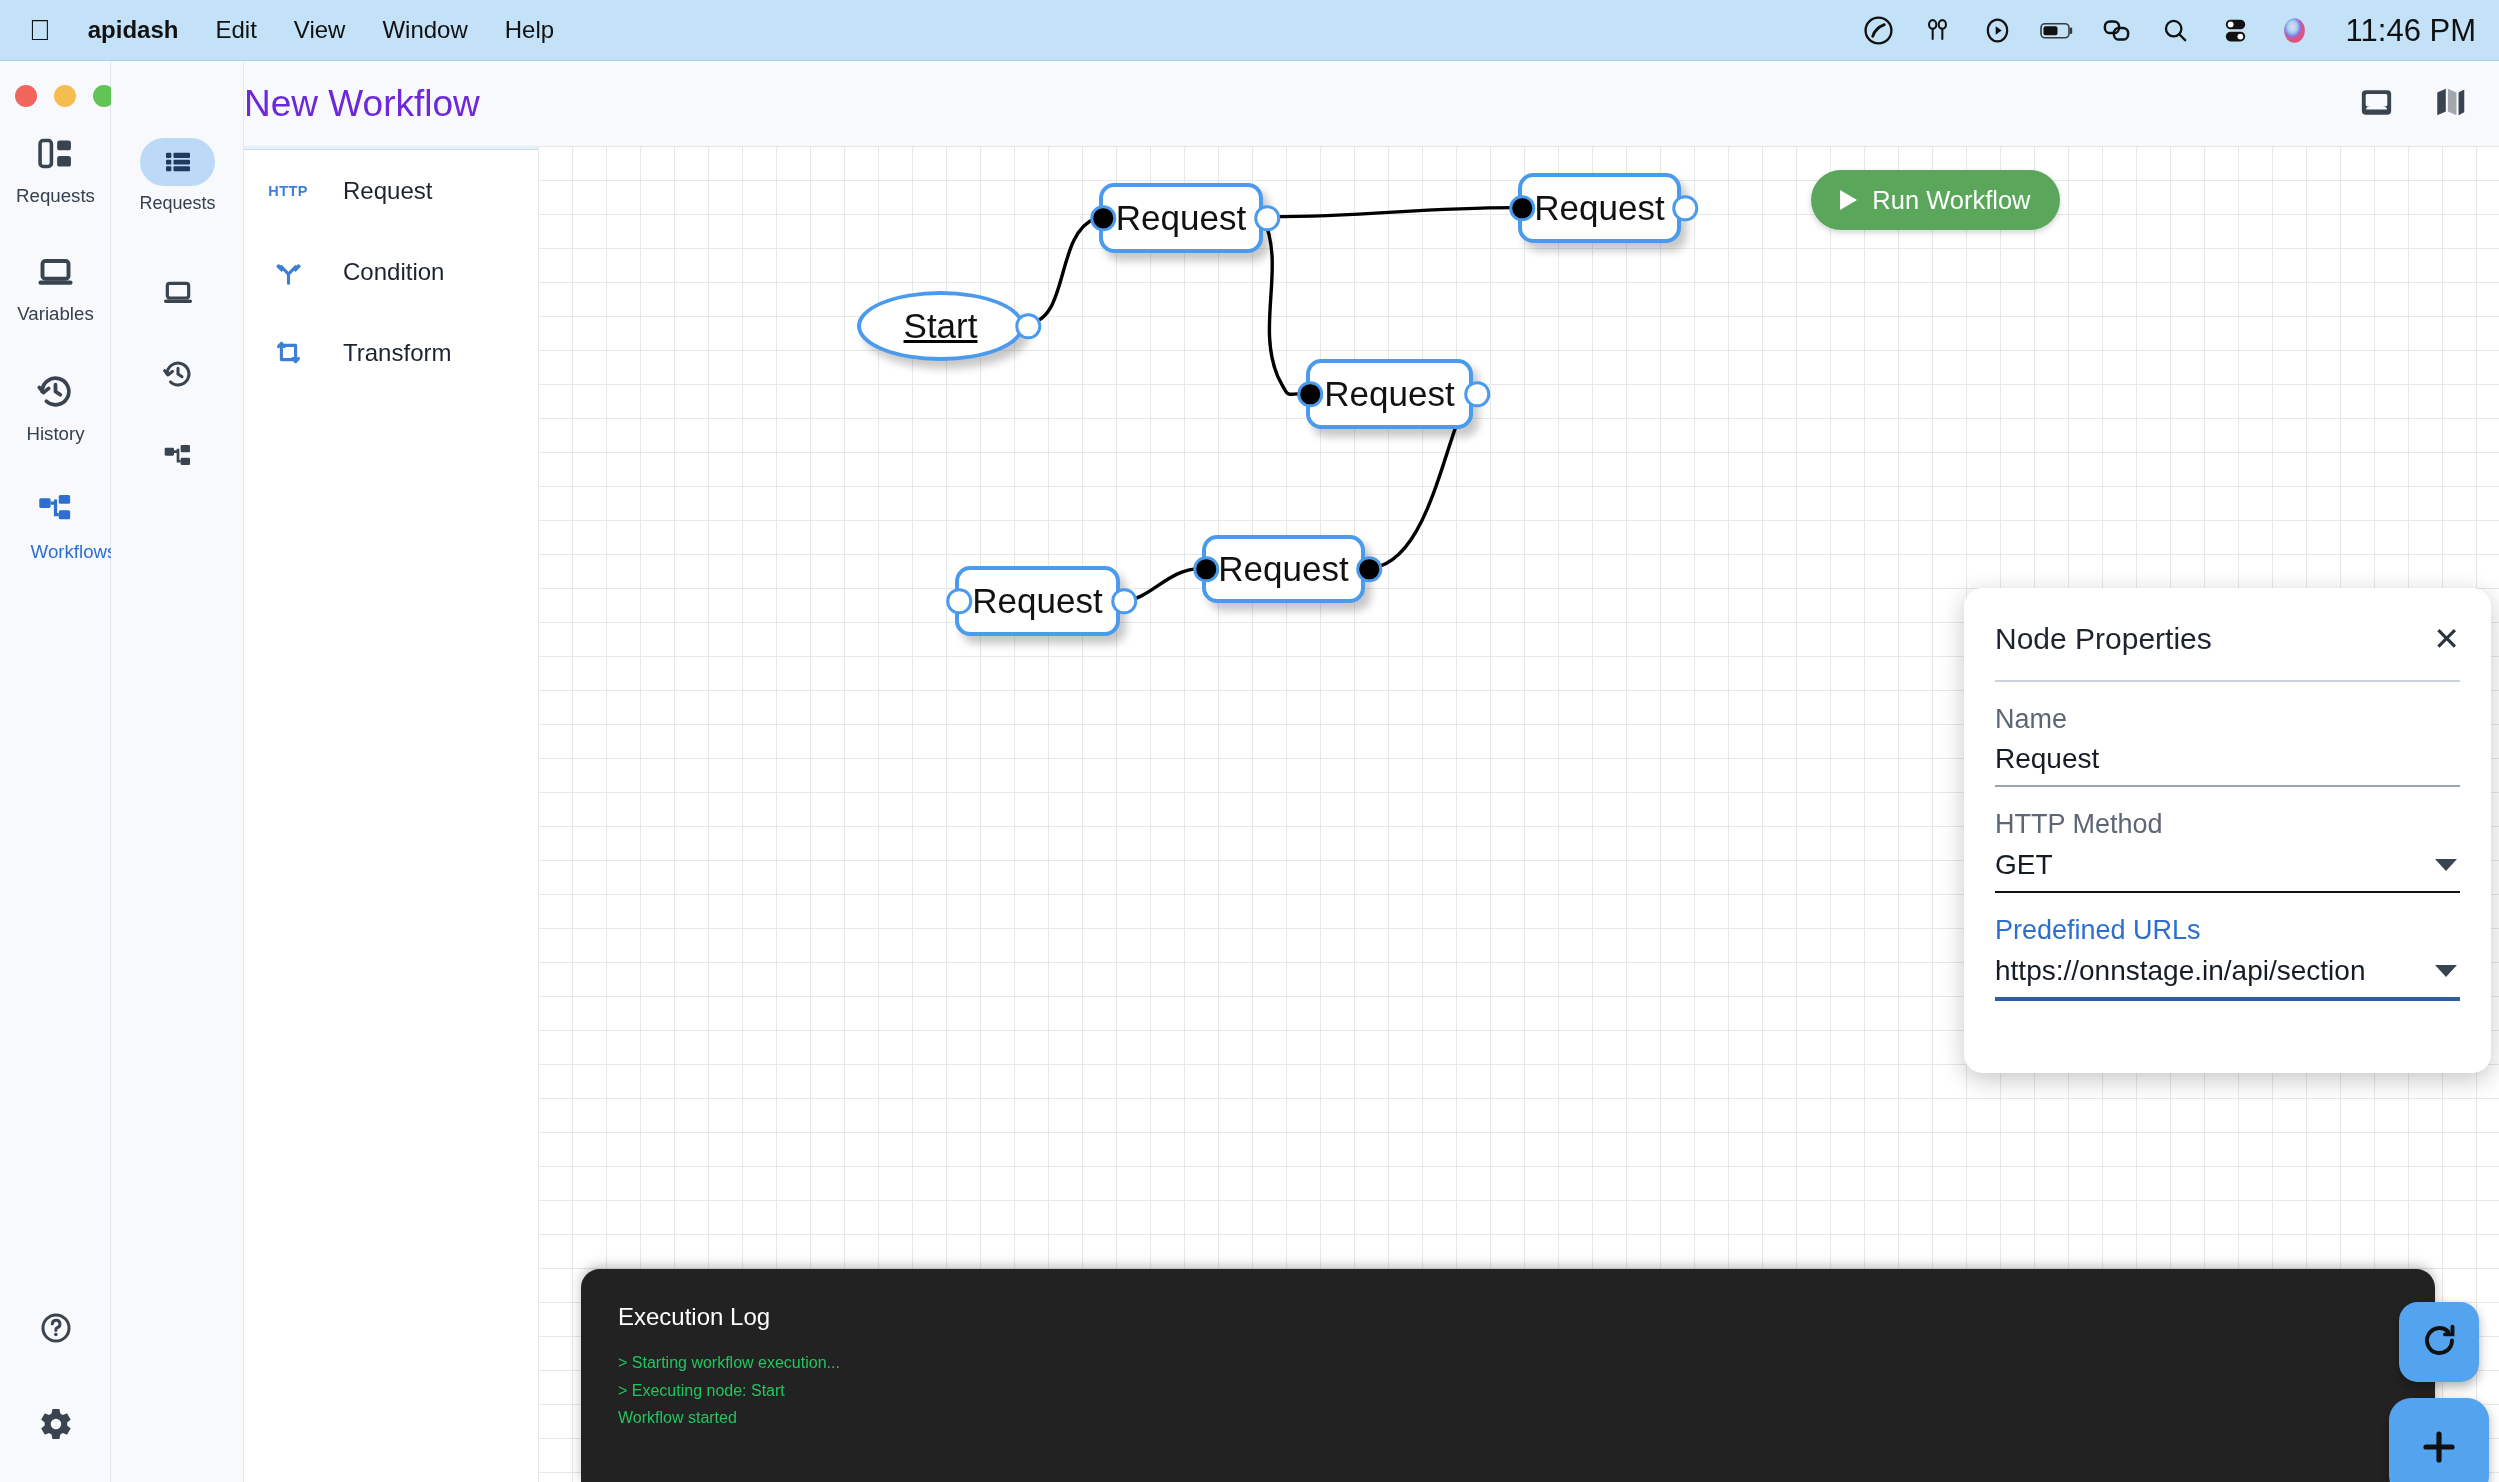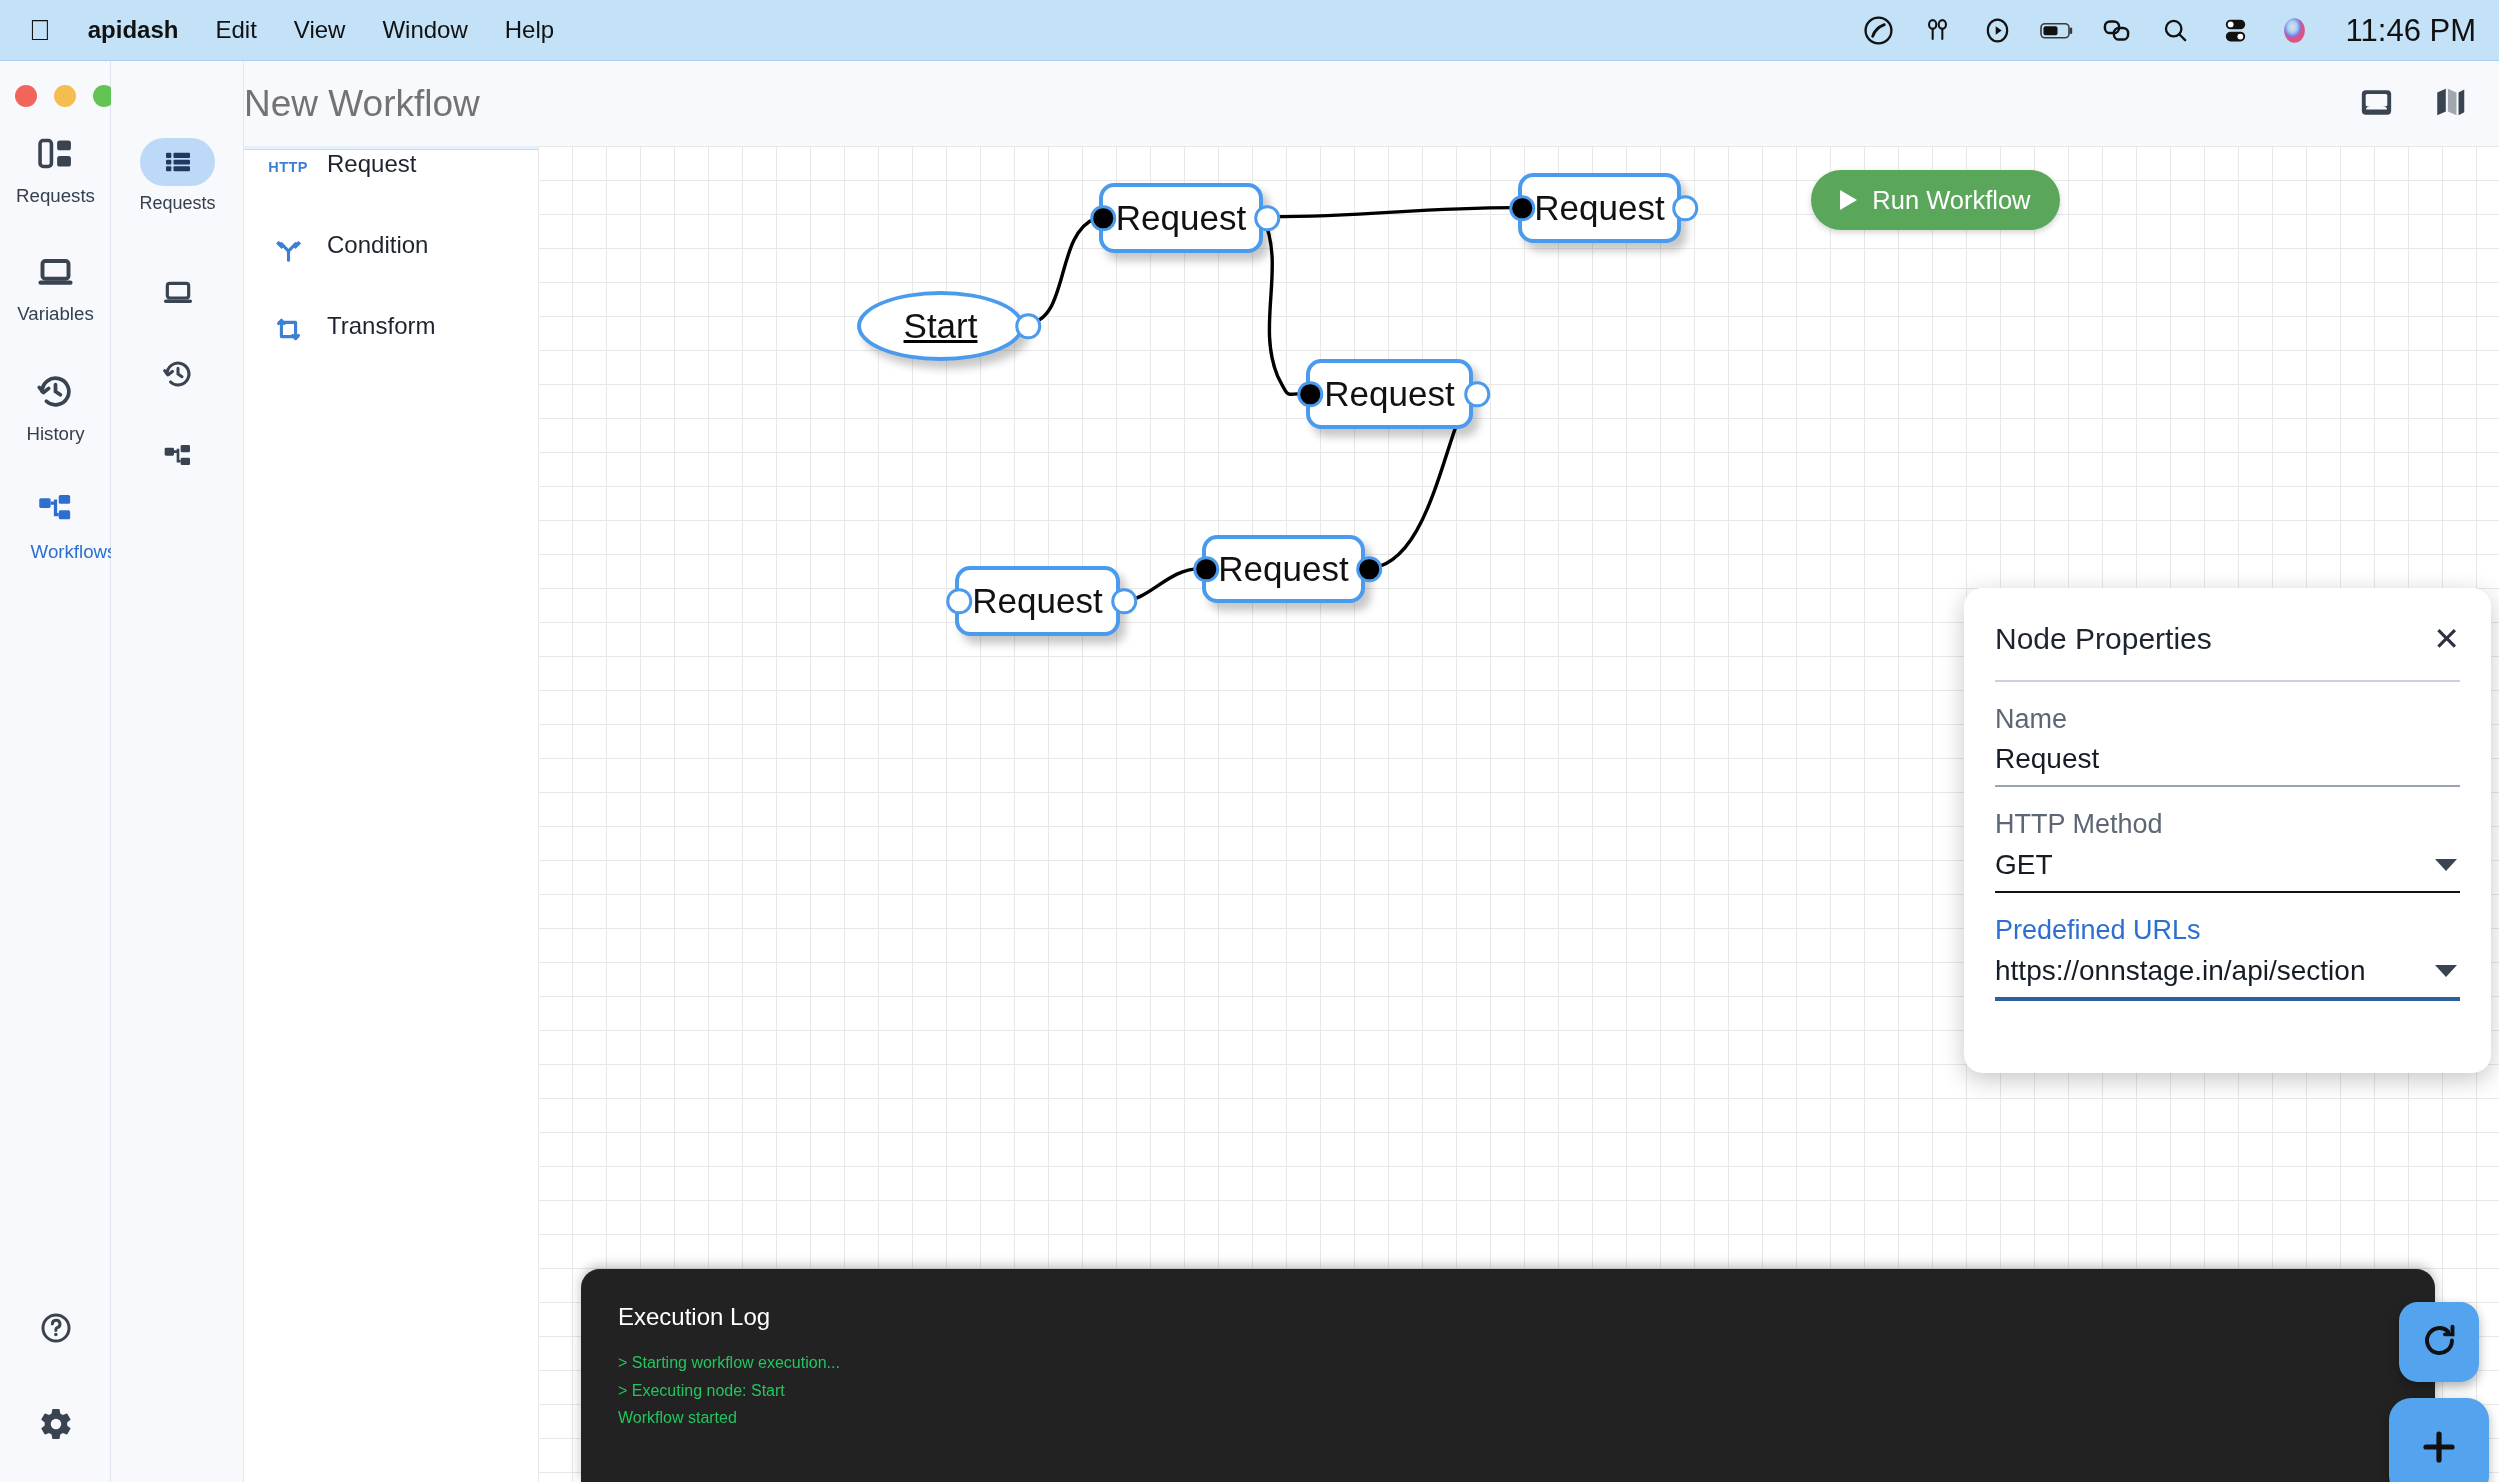--- a/index.html
+++ b/index.html
@@ -73,21 +73,21 @@
   #nodetypes {
     position:absolute; left:244px; top:24px; width:294px; height:1398px;
     background:#ffffff;
   }
   #nt-header {
     height:65px; background:#e4f0fb; display:flex; align-items:center;
     padding-left:30px; border-bottom:0.9px solid #cfdceb;
   }
   #nt-header .t { font-size:25px; color:#3d7fd4; }
   .nt-row {
-    height:81px; display:flex; padding-left:27px; gap:22px;
+    height:81px; display:flex; align-items:center; padding-left:27px; gap:38px;
     cursor:pointer;
   }
   .nt-row .nt-label { font-size:24px; color:#1d2430; }
   .nt-ico { width:34px; height:34px; display:flex; align-items:center; justify-content:center; }
   .http-badge { font-size:14.5px; font-weight:bold; color:#3d7fd4; letter-spacing:0.4px; }
 
   
   #canvas {
     position:absolute; left:538px; top:85px;
     width:1961px; height:1337px;
@@ -131,21 +131,21 @@
   #runbtn .tri {
     width:0;height:0;border-left:17px solid #fff;
     border-top:10.2px solid transparent;border-bottom:10.2px solid transparent;
   }
 
   
   #wf-header {
     position:absolute; left:244px; top:0; width:2256px; height:85px;
     background:#f7f9fc; display:flex; align-items:center;
   }
-  #wf-title { position:absolute; left:-105px; font-size:37px; color:#737373; }
+  #wf-title { position:absolute; left:-105px; font-size:37px; color:#6d28d9; }
   #wf-header .hdr-icons {
     position:absolute; right:32px; display:flex; align-items:center; gap:37px;
   }
 
   
   #exeLog {
     position:absolute; left:581px; top:1269px; width:1854px; height:213px;
     background:#222222; border-radius:18.7px 18.7px 0 0;
     padding:34px 0 0 37px; color:#e9e9e9;
     box-shadow:0 -2.6px 12px rgba(0,0,0,.25);

